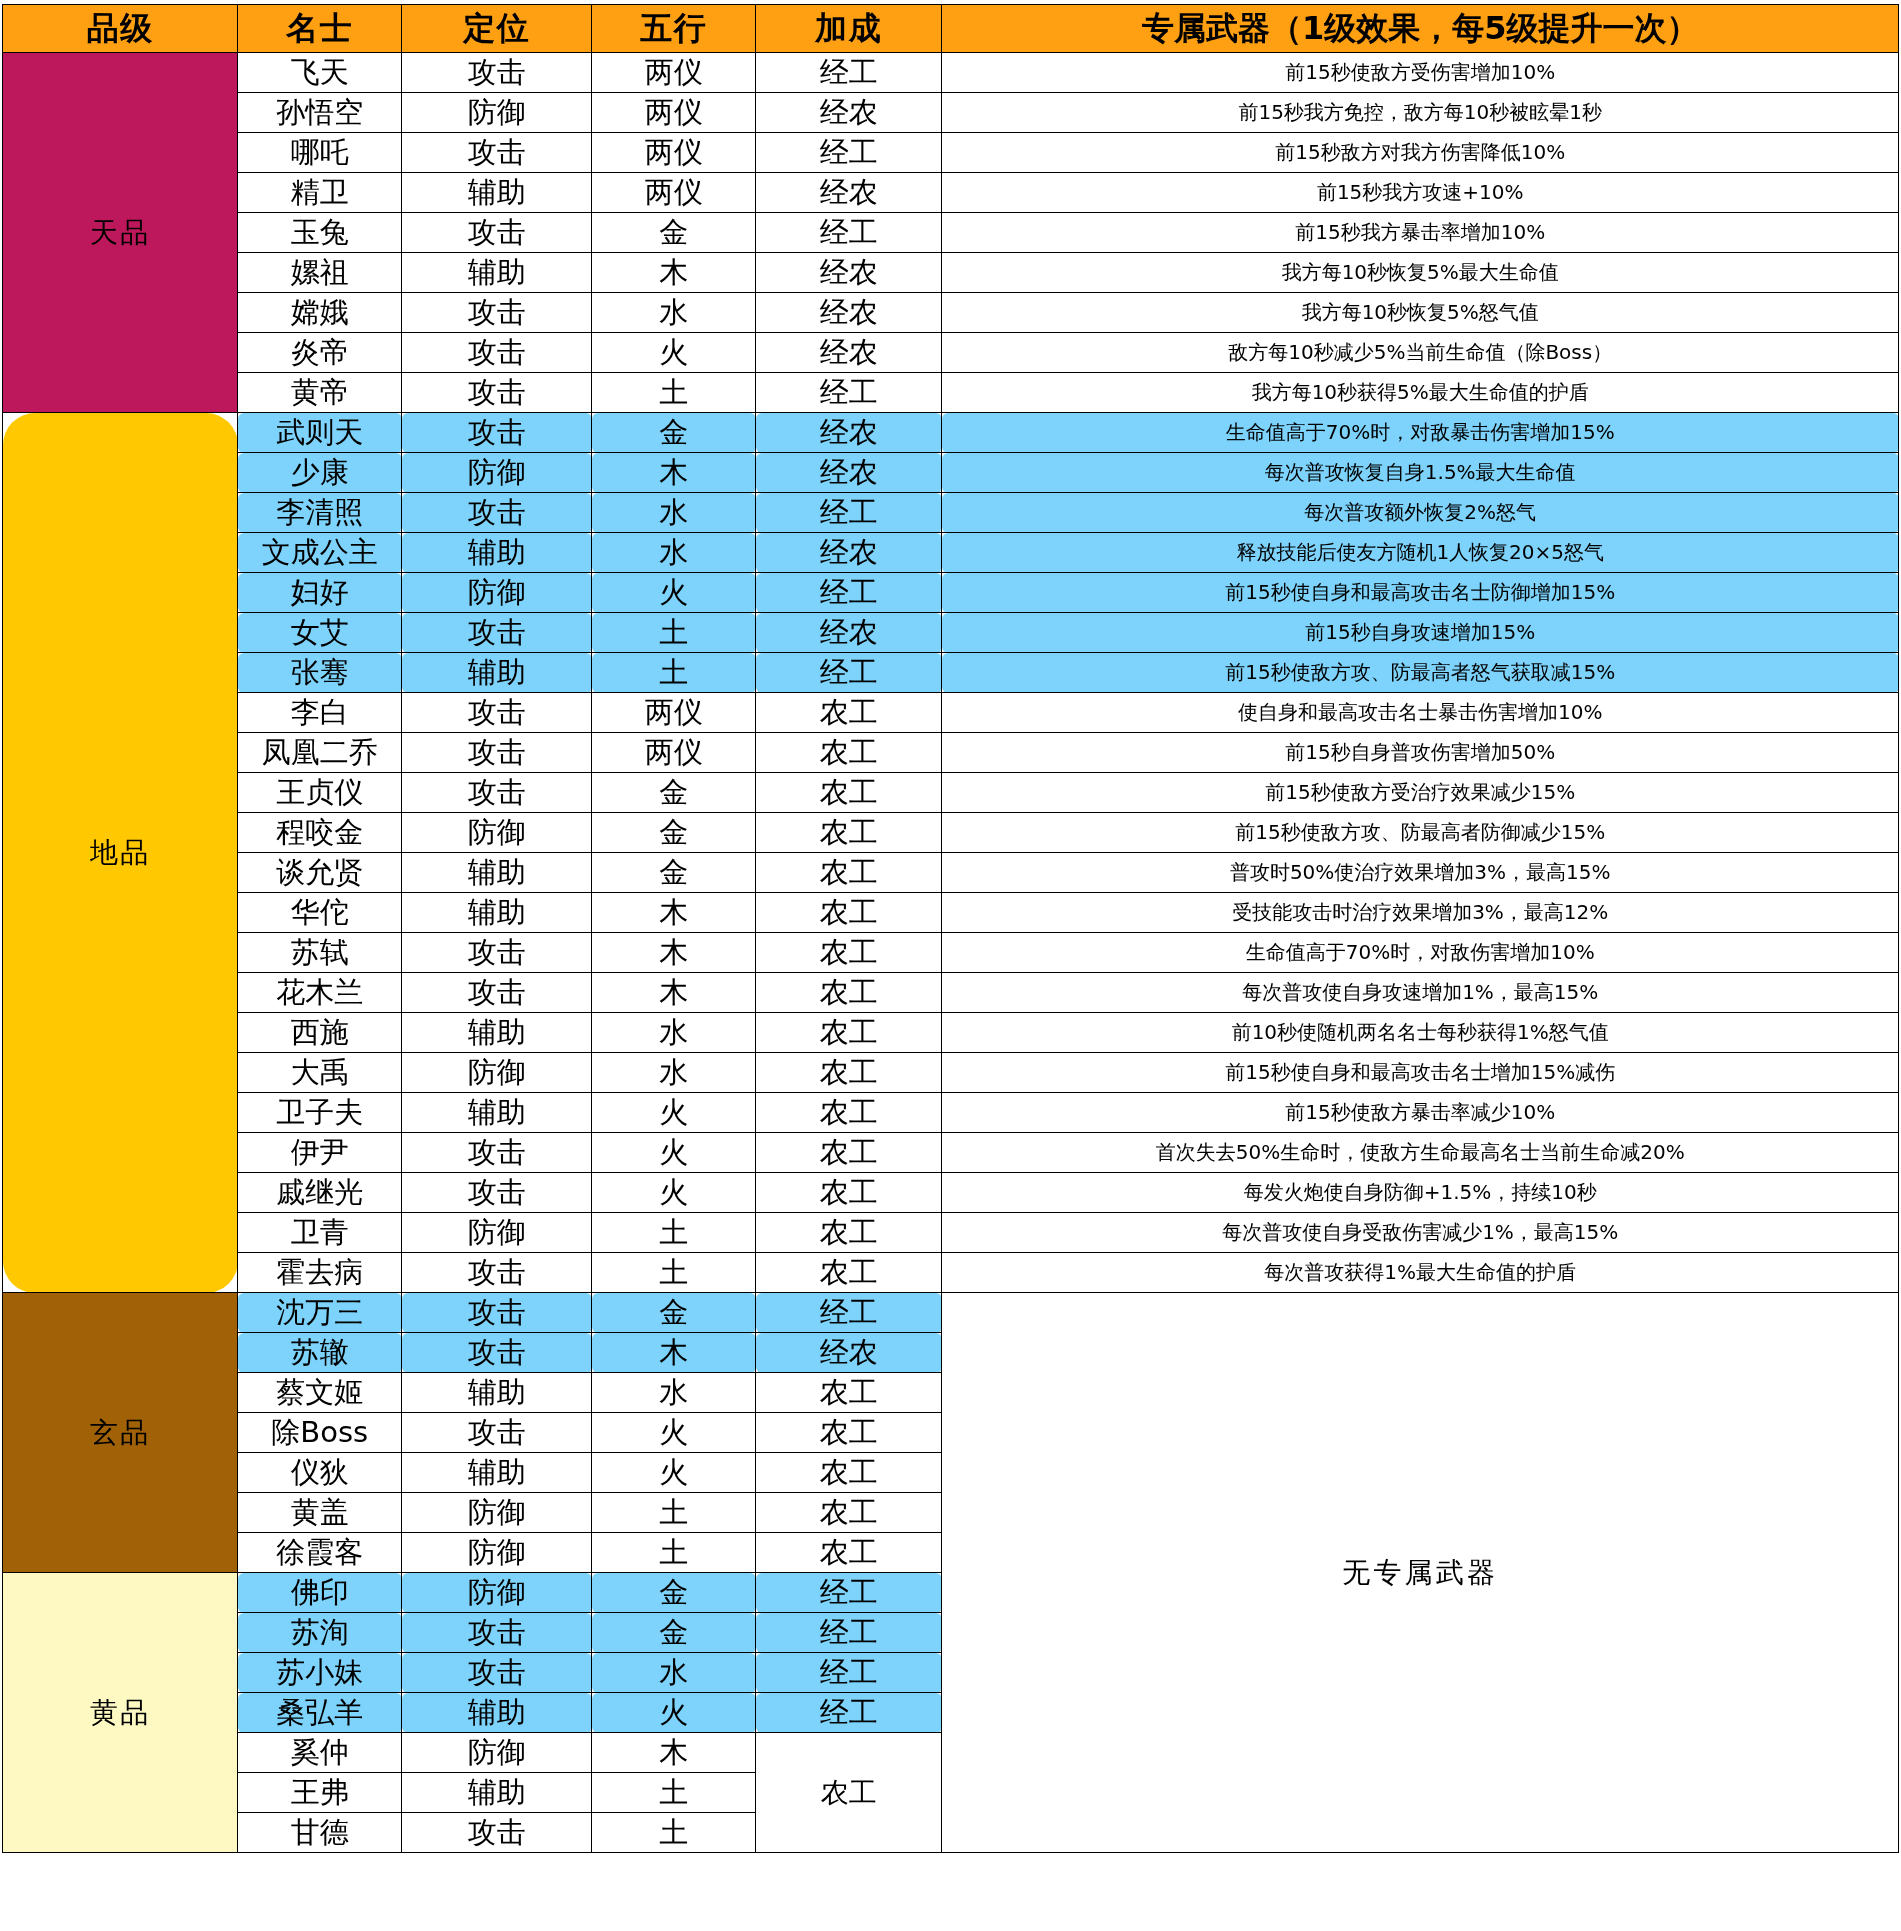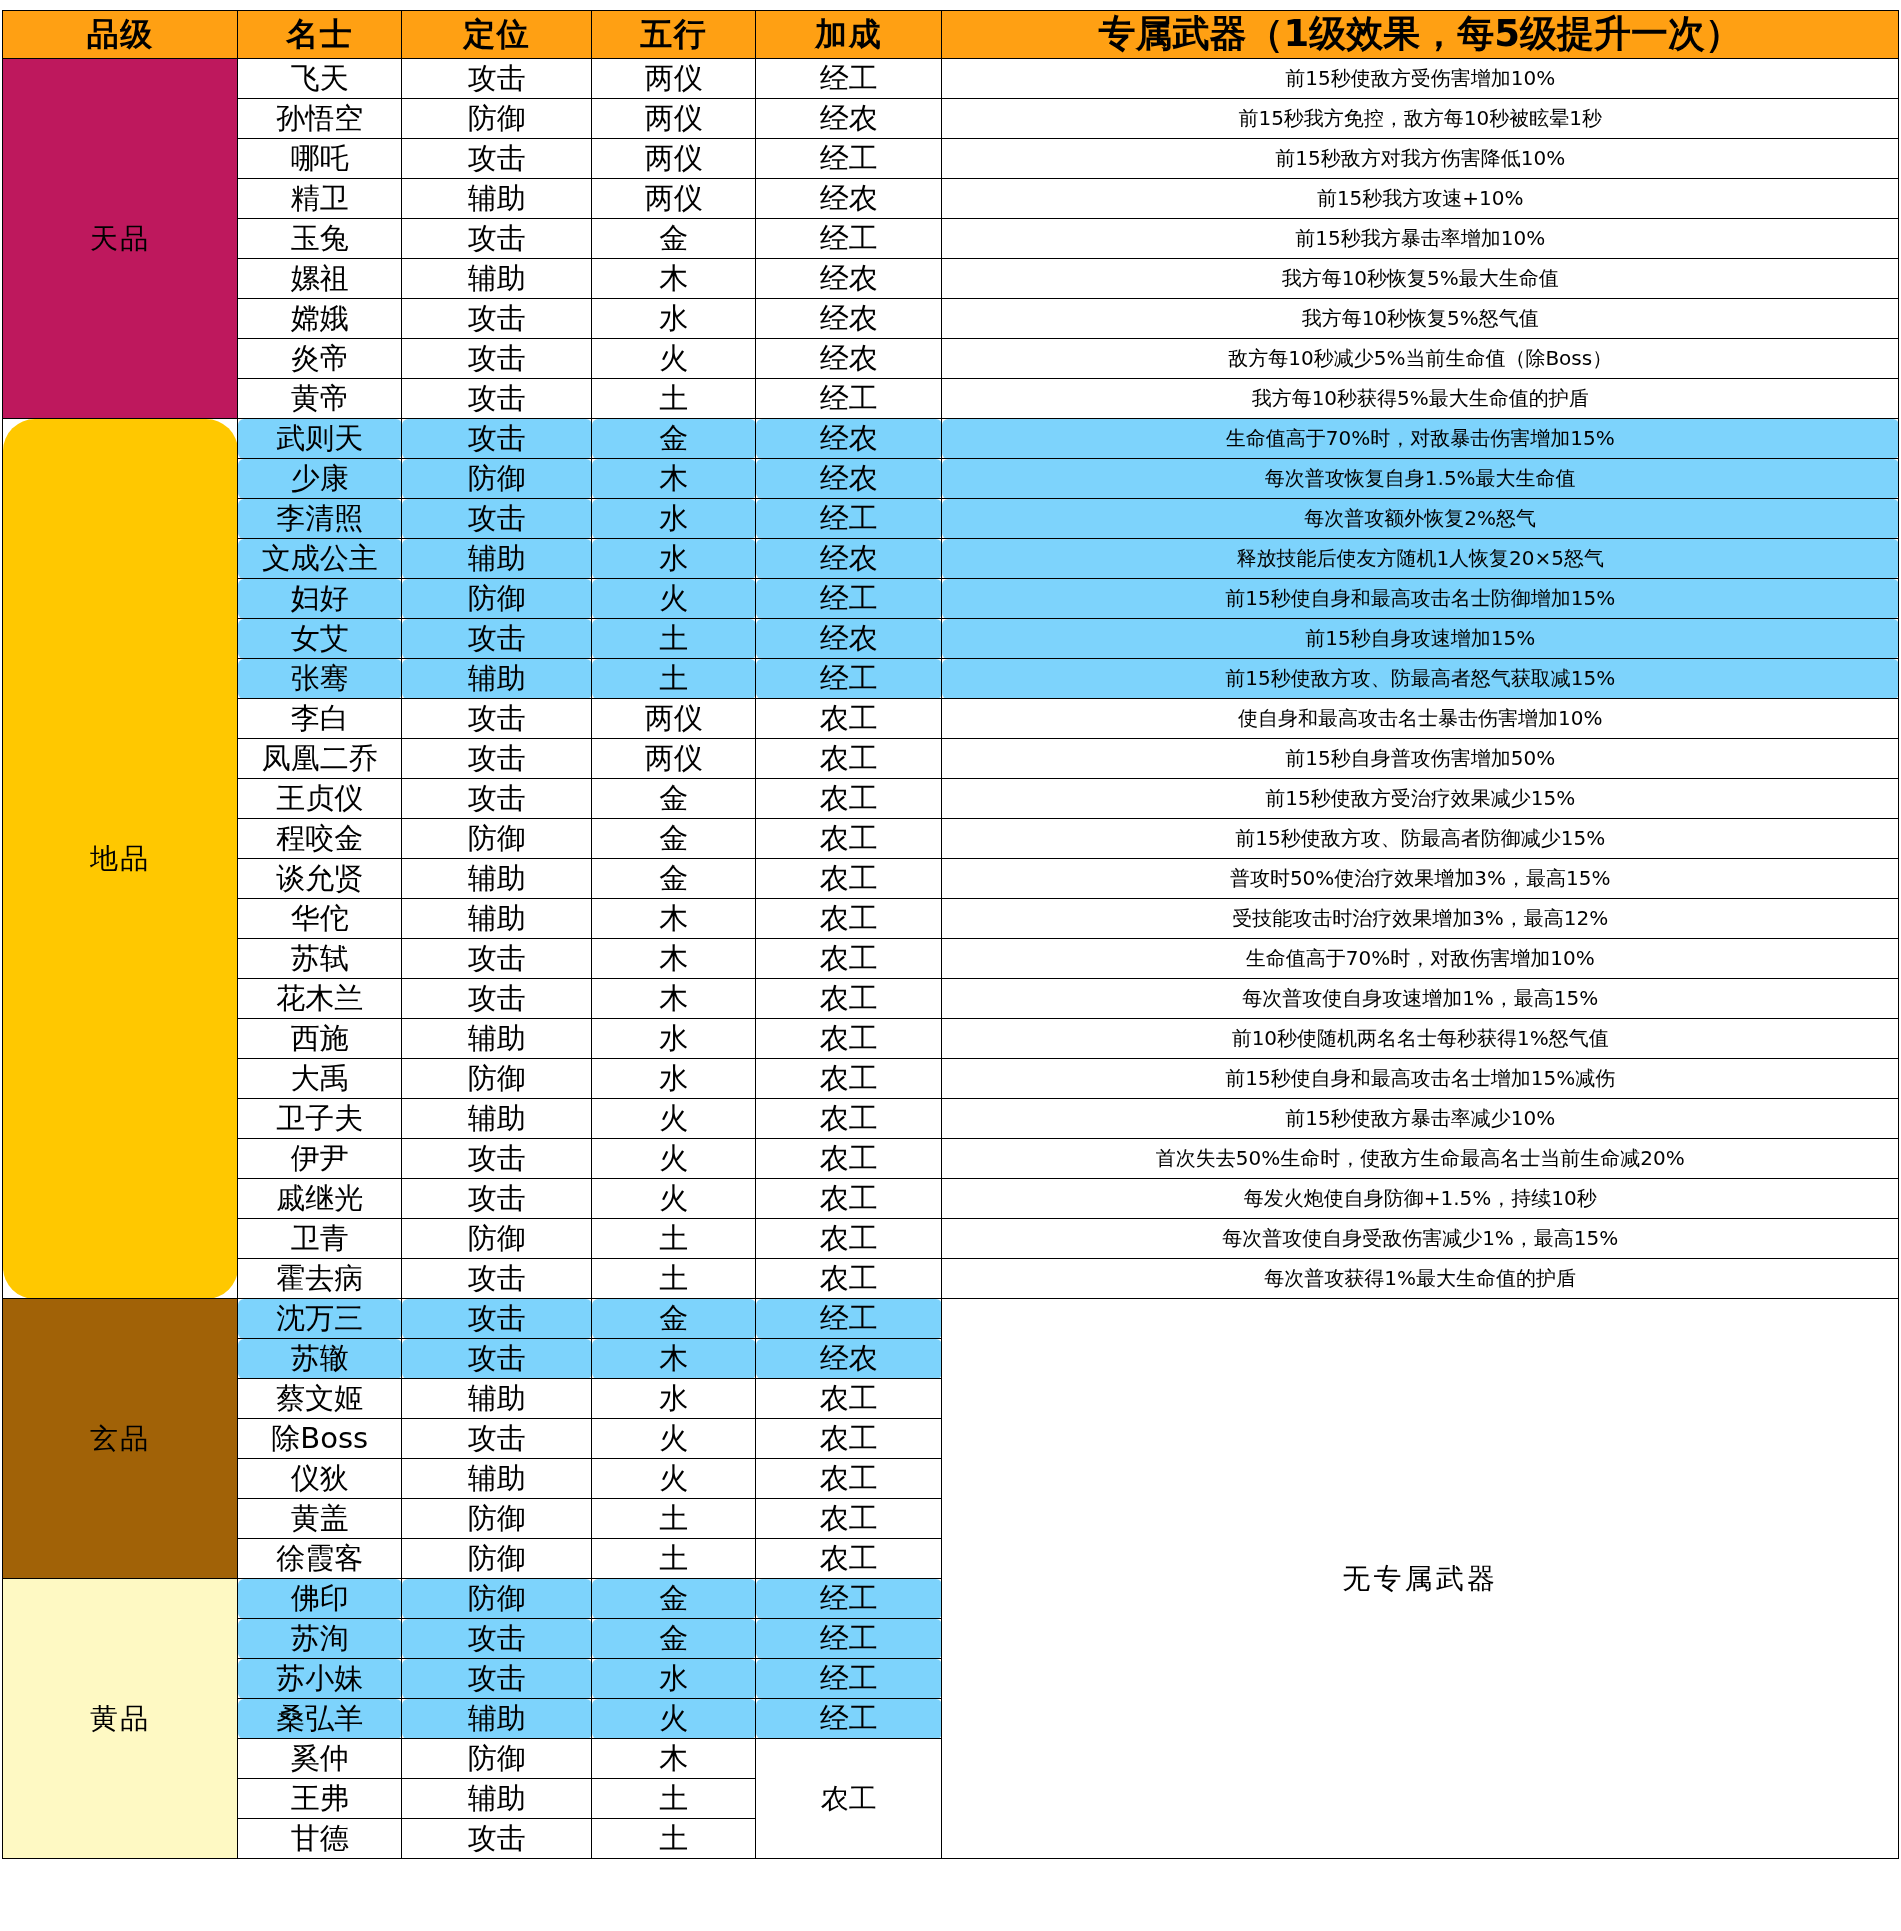--- a/index.html
+++ b/index.html
@@ -6,21 +6,21 @@
   body{font-family:"DejaVu Sans","Liberation Sans",sans-serif;}
   #sheet{
     width:1901px;height:1931px;position:relative;background:#ffffff;
     box-sizing:border-box;
   }
   table.grid{
     border-collapse:collapse;
     table-layout:fixed;
     width:1897px;
     margin-left:2.4px;
-    margin-top:10px;
+    margin-top:4px;
     background:#ffffff;
   }
   table.grid td{
     border:1.6px solid #000000;
     text-align:center;
     vertical-align:middle;
     padding:0;
     font-weight:700;
     color:#000000;
     line-height:1.05;
@@ -36,21 +36,21 @@
   col.c-weapon{width:876px;}
 
   
   tr.header td{
     background:#FFA013;
     height:47px;
     font-size:32px;
     font-weight:700;
     letter-spacing:1.6px;
   }
-  tr.header td.hdr-weapon{font-size:37px;letter-spacing:0px;}
+  tr.header td.hdr-weapon{font-size:32px;letter-spacing:0px;}
 
   
   tr.datarow td{height:39px;font-size:28px;font-weight:400;}
   tr.datarow td.cell-name,
   tr.datarow td.cell-role,
   tr.datarow td.cell-elem,
   tr.datarow td.cell-bonus{font-size:29px;}
   tr.datarow td.cell-weapon{font-size:20px;}
 
   

